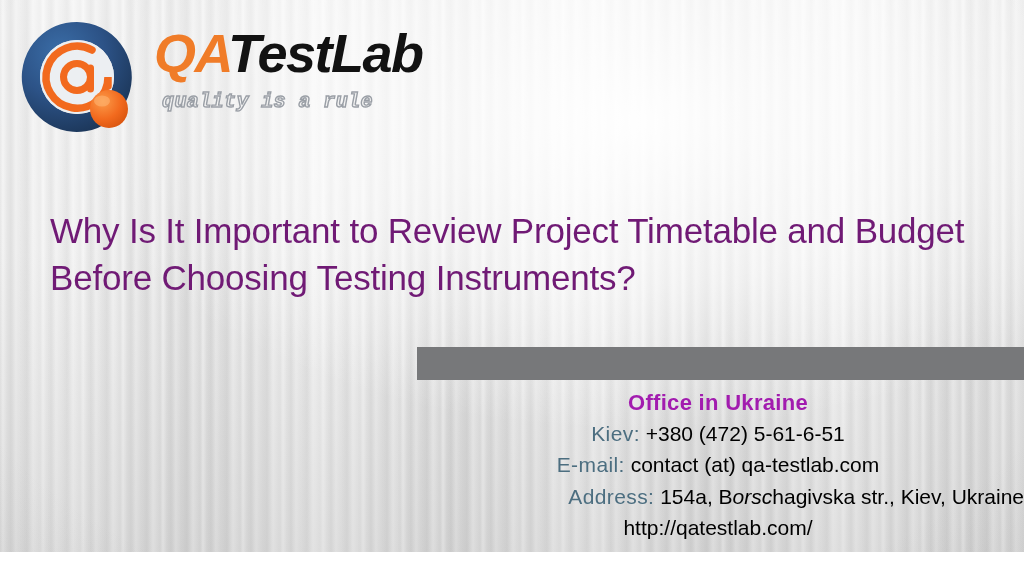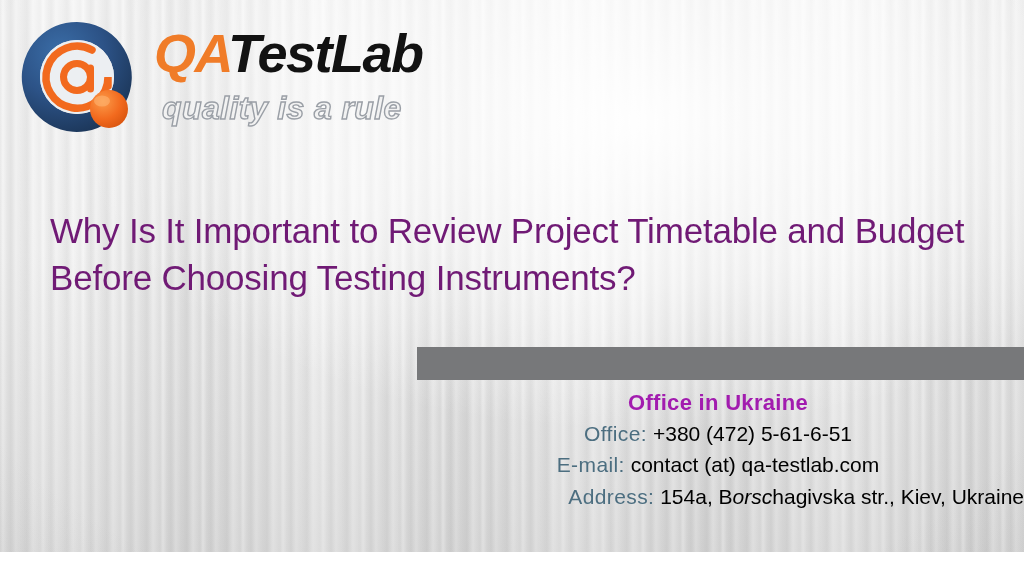--- a/index.html
+++ b/index.html
@@ -96,29 +96,30 @@
     letter-spacing: -1.5px;
     line-height: 1;
     white-space: nowrap;
   }
   .wm-qa   { color: #F07C28; }
   .wm-rest { color: #121212; }
   .logo-tagline {
     position: absolute;
     left: 148px;
     top: 80px;
-    font-size: 32px;
+    font-size: 20px;
     font-weight: bold;
     font-style: italic;
     line-height: 1;
     letter-spacing: 0.4px;
     white-space: nowrap;
     color: #f2f2f2;
     -webkit-text-stroke: 1.4px #9a9fa6;
     text-shadow: 0 1px 0 rgba(255,255,255,0.8);
+    font-family: Liberation Mono, monospace;
   }
 
   
   .slide-title {
     position: absolute;
     left: 50px;
     top: 185px;
     width: 915px;
     color: #701a75;
     font-size: 35px;
@@ -220,29 +221,32 @@
 
   <h1 class="slide-title">Why Is It Important to Review Project Timetable and Budget Before Choosing Testing Instruments?</h1>
 
   <div class="gray-bar"></div>
 
   <div class="contact-block">
 
     <div class="contact-heading">Office in Ukraine</div>
 
     <div class="contact-line">
-      <span class="c-label">Office:</span>
+      <span class="c-label">Kiev:</span>
       <span class="c-value">+380 (472) 5-61-6-51</span>
     </div>
 
     <div class="contact-line">
       <span class="c-label">E-mail:</span>
       <span class="c-value">contact (at) qa-testlab.com</span>
     </div>
 
     <div class="contact-line wrap">
       <span class="c-label">Address:</span>
       <span class="c-value">154a, B</span><span class="c-value c-italic">orsc</span><span class="c-value">hagivska str., Kiev, Ukraine</span>
     </div>
 
+    <div class="contact-line">
+      <span class="c-value">http://qatestlab.com/</span>
+    </div>
   </div>
 
 </div>
 
 </body></html>

